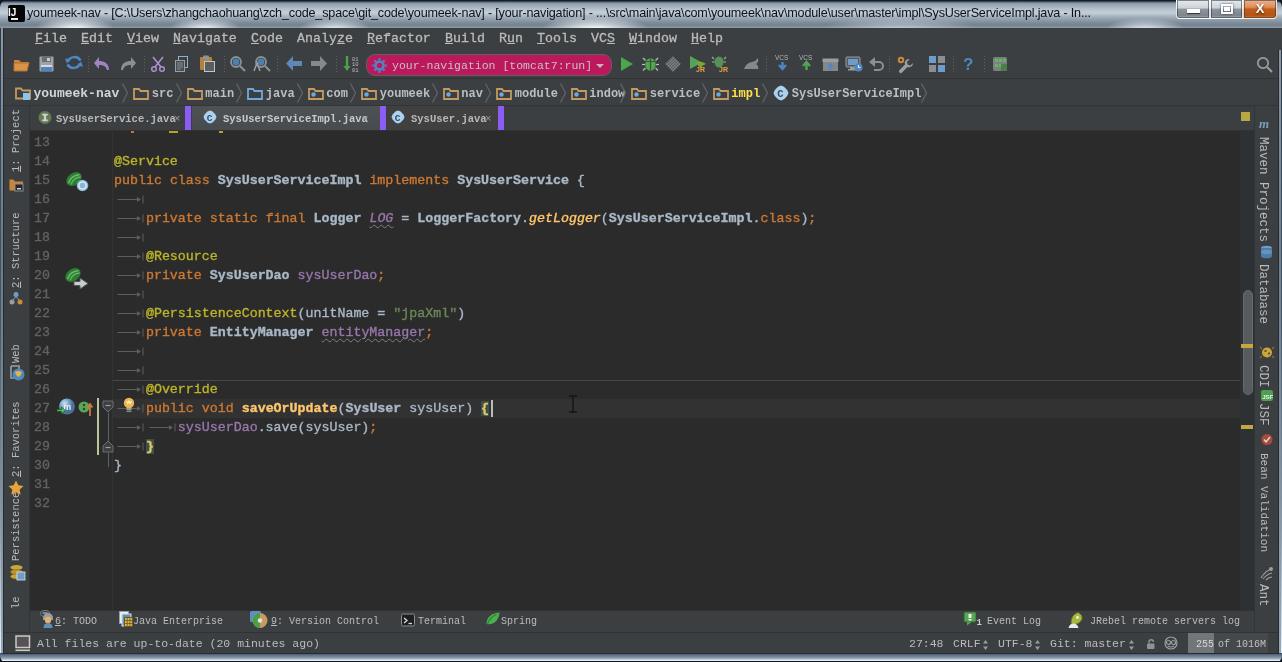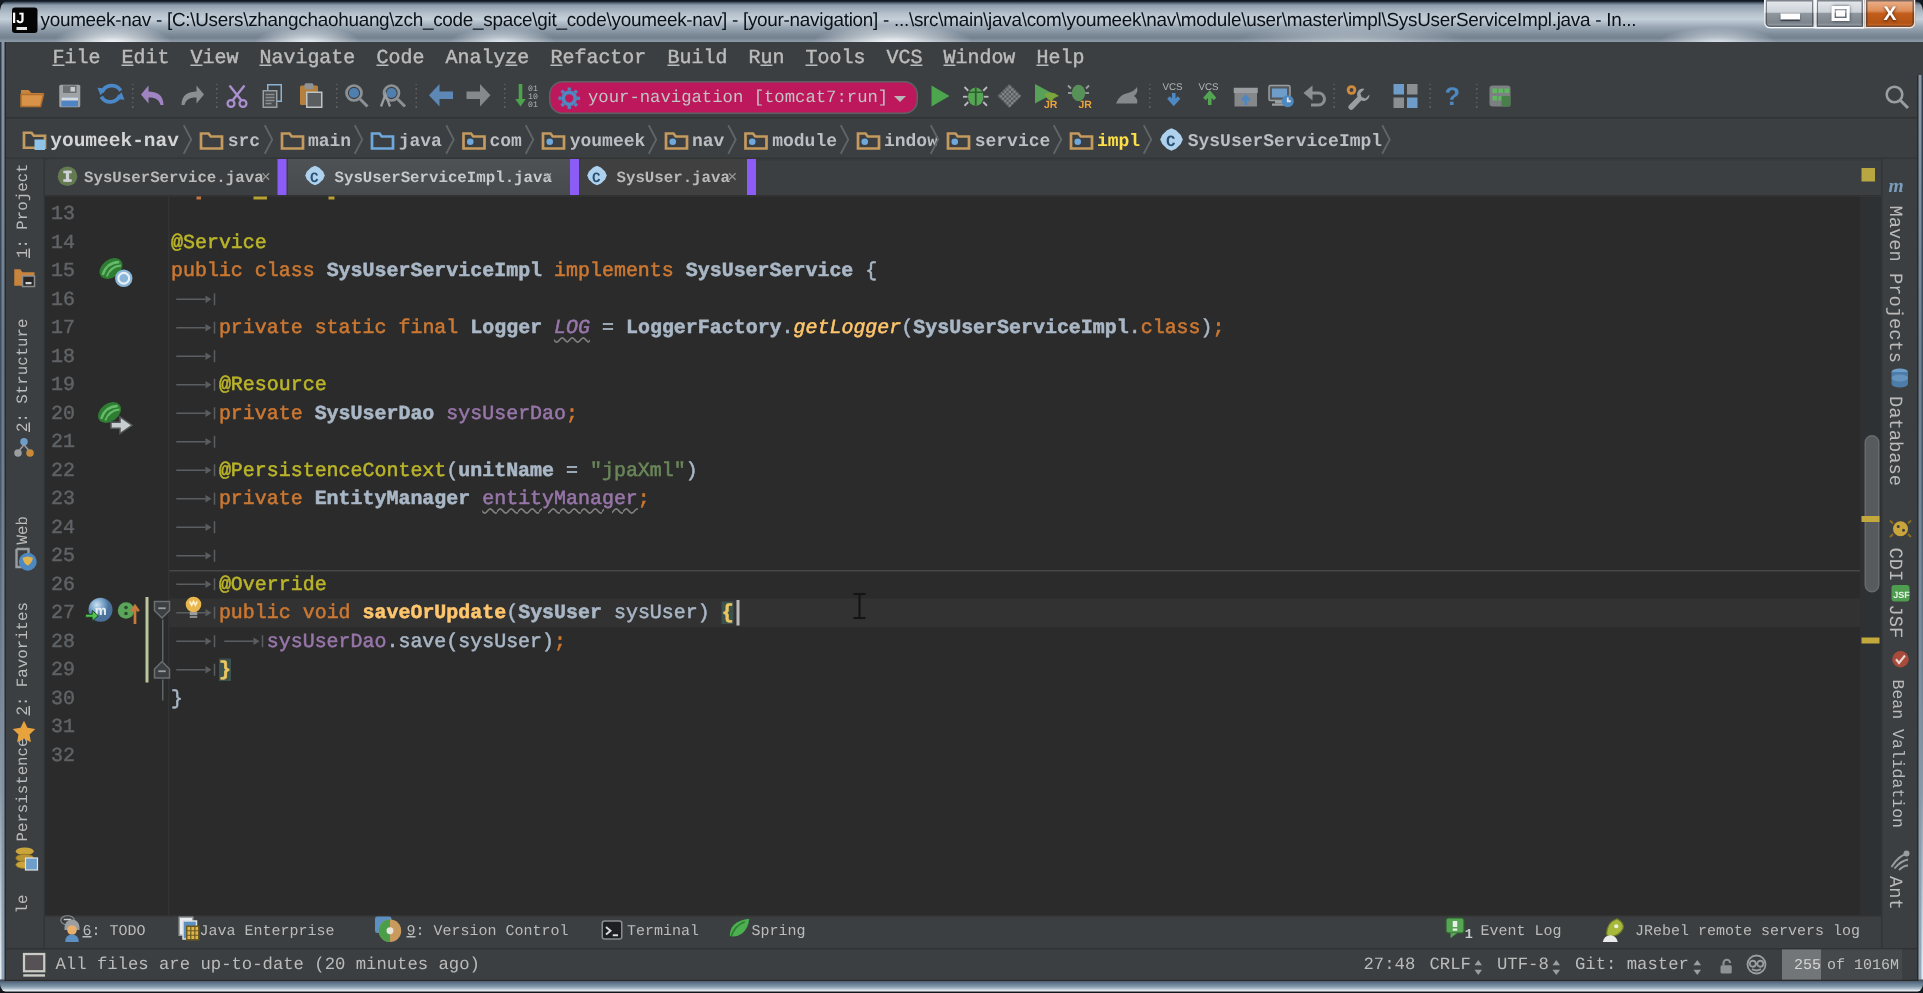--- a/index.html
+++ b/index.html
@@ -62,21 +62,21 @@
 #caretline{position:absolute;left:113px;top:399px;width:1127px;height:19px;background:#323232}
 #gutter-nums{position:absolute;left:30px;top:133px;width:20px;text-align:right;font:13.3px "Liberation Mono",monospace;line-height:19px;color:#606366;white-space:pre;-webkit-text-stroke:0.3px}
 #code{position:absolute;left:114px;top:133px;font:13.3px "Liberation Mono",monospace;line-height:19px;color:#A9B7C6;white-space:pre;-webkit-text-stroke:0.35px}
 #code .k{color:#CC7832}
 #code .a{color:#BBB529}
 #code .c{color:#A9B7C6;font-weight:bold}
 #code .f{color:#9876AA}
 #code .m{color:#FFC66D;font-weight:bold}
 #code .mi{color:#FFC66D;font-style:italic}
 #code .s{color:#6A8759}
-#code .b{color:#A9B7C6;font-weight:bold}
+#code .b{color:#A9B7C6;font-weight:normal}
 #code .brace{color:#ecc660;font-weight:bold;background:#3B514D}
 #code .sq{text-decoration:underline wavy #808080 1px;text-underline-offset:2px}
 #mseparator{position:absolute;left:112px;top:380px;width:1128px;height:1px;background:#474747}
 #caret{position:absolute;left:491px;top:400px;width:2px;height:17px;background:#bbbbbb}
 
 #gutborder{position:absolute;left:112px;top:131px;width:1px;height:479px;background:#313335}
 #vcsbar{position:absolute;left:96.5px;top:398px;width:2px;height:57px;background:#b9c69c}
 #foldline{position:absolute;left:108px;width:1px;background:#5e6366}
 
 #sbtrack{position:absolute;left:1240px;top:131px;width:14px;height:479px;background:#2e3133}

